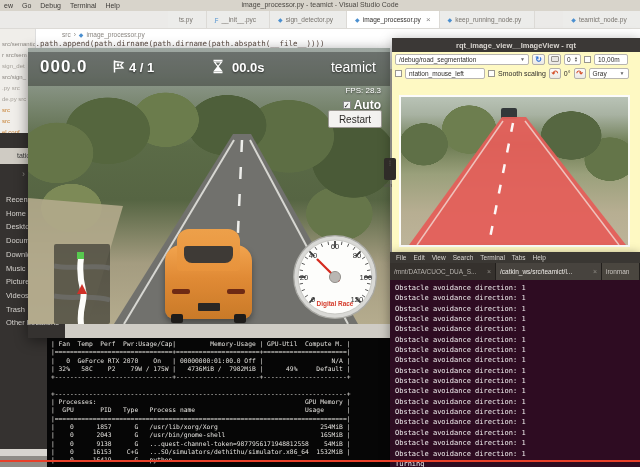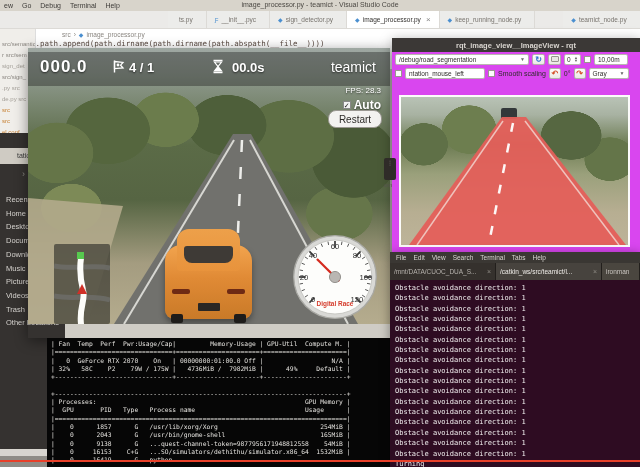--- a/index.html
+++ b/index.html
@@ -76,21 +76,21 @@
   .cpval { left:101px; top:12px; font-size:13px; font-weight:bold; }
   .tval  { left:204px; top:12px; font-size:13px; font-weight:bold; }
   .team  { right:14px; top:11px; font-size:14px; font-weight:normal; }
   .hud-icon { position:absolute; }
   .fps { right:9px; top:38px; font-size:8px; }
   .autorow { position:absolute; right:9px; top:50px; display:flex; align-items:center; gap:3px; }
   .cb { width:8px; height:8px; background:#f4f4f4; border:1px solid #888; display:inline-block;
         font-size:7px; line-height:7px; color:#222; text-align:center; }
   .autolbl { color:#fff; font-size:12px; font-weight:bold; text-shadow:0 1px 2px rgba(0,0,0,.6);}
   .restart { position:absolute; right:8px; top:62px; width:54px; height:18px; background:#f3f2f0;
-             border:1px solid #9a9791; border-radius:8px; font-size:10px; color:#2e2c29;
+             border:1px solid #9a9791; border-radius:2px; font-size:10px; color:#2e2c29;
              display:flex; align-items:center; justify-content:center; }
   .car { position:absolute; left:137px; top:181px; width:87px; height:94px; }
   .car .body { position:absolute; left:0; top:16px; right:0; bottom:4px;
                background:linear-gradient(180deg,#f2a44e,#e08a35 45%,#c97a28);
                border-radius:16px 16px 9px 9px; box-shadow:0 4px 6px rgba(0,0,0,.35);}
   .car .cabin { position:absolute; left:12px; top:0; right:12px; height:42px;
                 background:linear-gradient(180deg,#eda04a,#e8933c); border-radius:12px 12px 4px 4px; }
   .car .rwin { position:absolute; left:19px; top:17px; right:19px; height:17px;
                background:#3e3a36; border-radius:3px 3px 8px 8px; }
   .car .tl { position:absolute; top:60px; width:18px; height:5px; background:#6e2a14; border-radius:2px;}
@@ -100,21 +100,21 @@
   .car .tire.l { left:6px; } .car .tire.r { right:6px; }
   .minimap { position:absolute; left:26px; top:196px; width:56px; height:80px;
              background:rgba(25,28,25,.55); border-radius:2px; }
   .gauge { position:absolute; left:264px; top:186px; width:86px; height:86px; }
 
   
   .gputerm { position:absolute; left:47px; top:338px; width:343px; height:129px; background:#060606; z-index:4; overflow:hidden; padding:2px 0 0 4px;}
   .gline { font-family:"DejaVu Sans Mono", monospace; font-size:6.3px; line-height:8.3px; color:#e4e2de; white-space:pre; }
 
   
-  .rqt { position:absolute; left:392px; top:38px; width:248px; height:215px; background:#d946ef; z-index:3;
+  .rqt { position:absolute; left:392px; top:38px; width:248px; height:215px; background:#fef9c3; z-index:3;
          box-shadow:0 3px 12px rgba(0,0,0,.4); }
   .rqt .titlebar { height:14px; background:#3b3836; display:flex; align-items:center; justify-content:center; }
   .rqt .titlebar .ttext { color:#d9d5d0; font-size:7.5px; font-weight:bold; }
   .rqt .phead { display:flex; align-items:center; gap:3px; height:13px; padding-left:4px; }
   .rqt .picon { width:8px; height:8px; background:#4a4741; border:1px solid #333; }
   .rqt .ptitle { font-size:8px; color:#2e2c29; font-weight:bold; }
   .tbrow { display:flex; align-items:center; gap:3px; height:14px; padding:0 3px; }
   .combo { background:#fff; border:1px solid #b8b5b0; border-radius:2px; height:11px; font-size:6.5px;
            color:#2e2c29; display:flex; align-items:center; padding:0 3px; justify-content:space-between; white-space:nowrap; overflow:hidden;}
   .combo .arr { color:#666; font-size:5px; margin-left:3px; }

